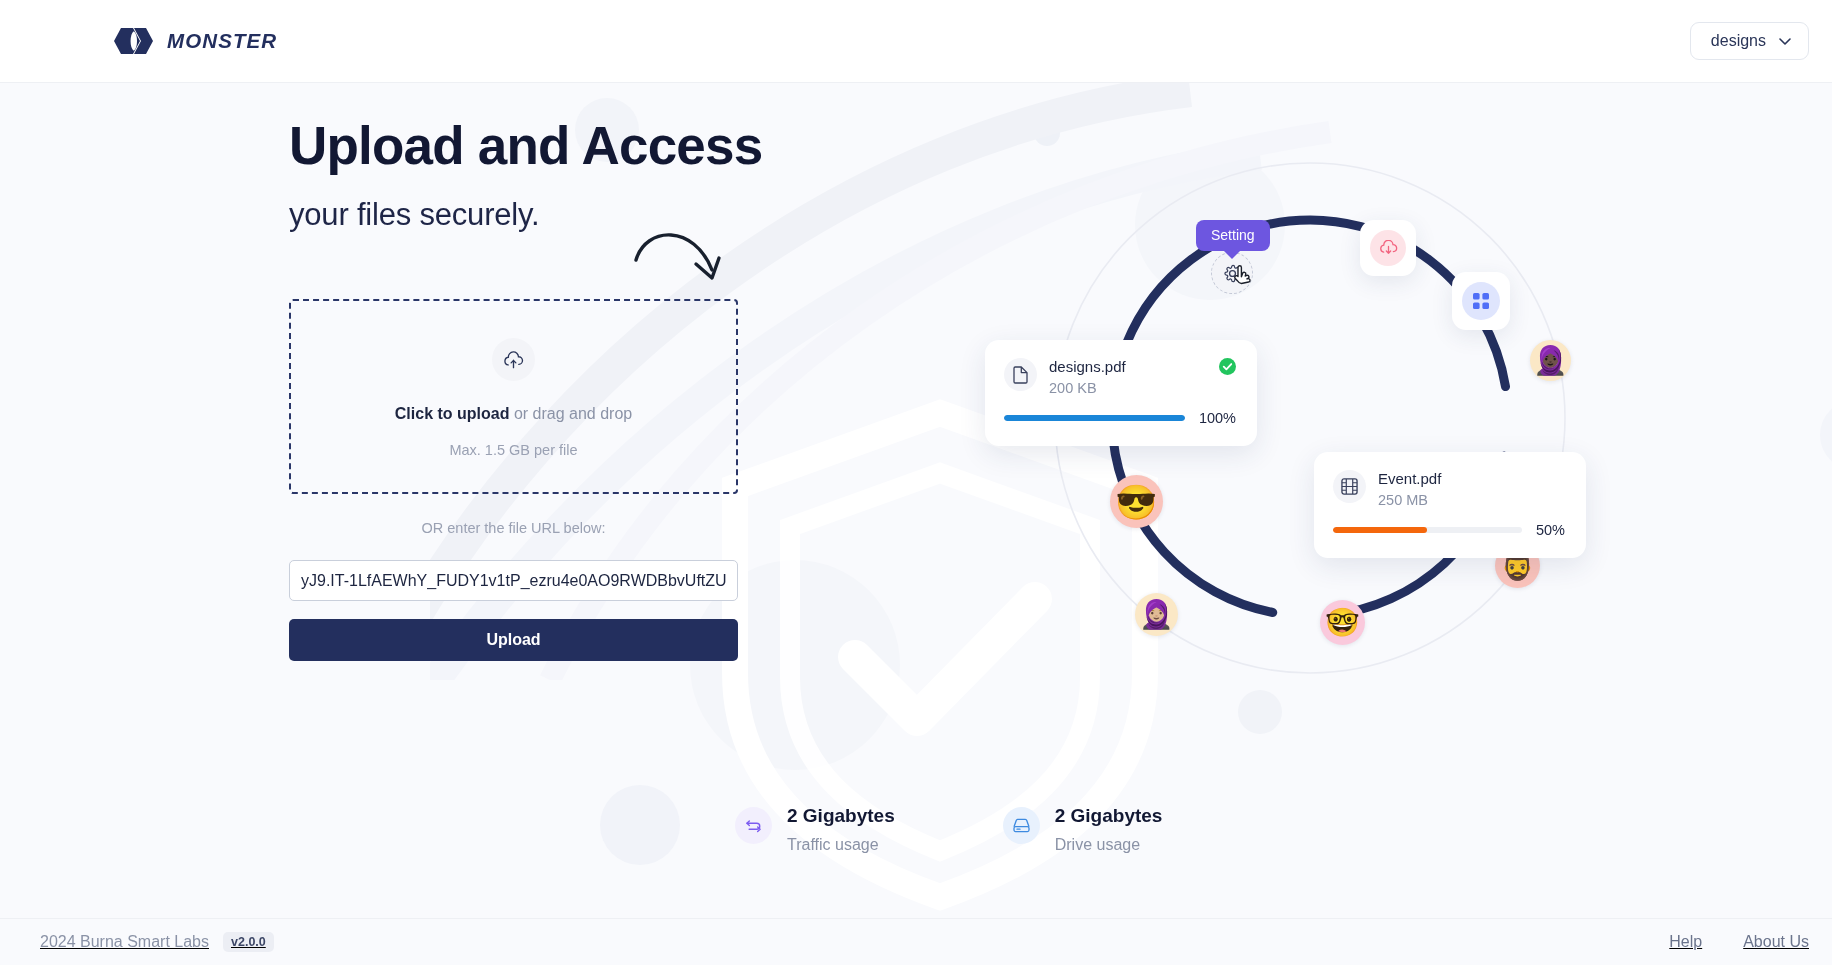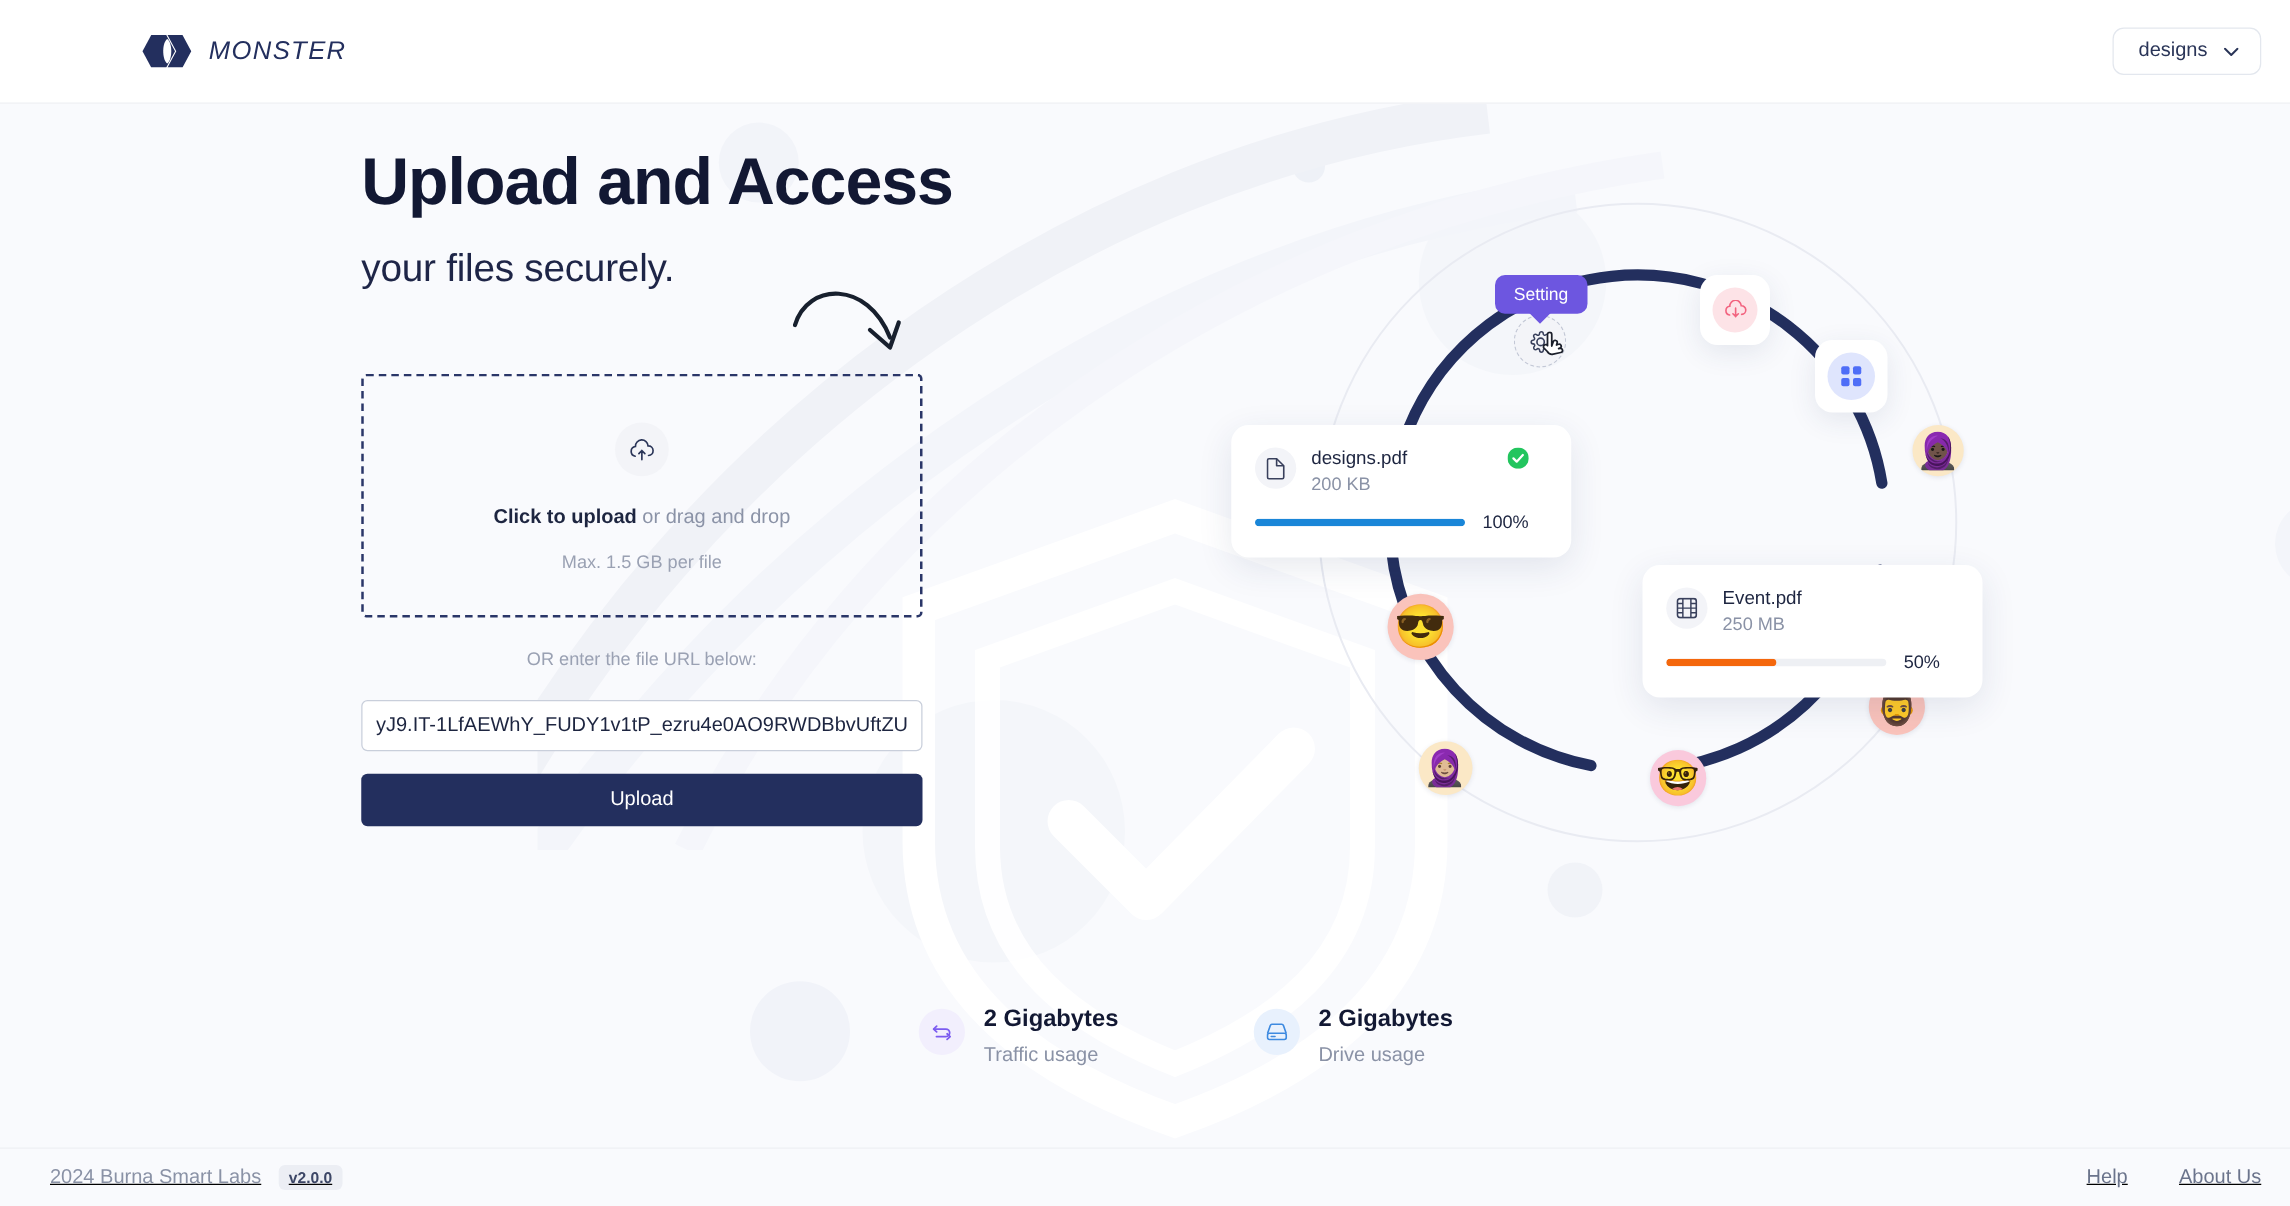--- a/index.html
+++ b/index.html
@@ -15,21 +15,21 @@
   
   .header {
     position: absolute; top: 0; left: 0; width: 1832px; height: 83px;
     background: #ffffff; border-bottom: 1px solid #eef0f4;
     display: flex; align-items: center; justify-content: space-between;
     padding: 0 23px 0 113px; z-index: 40;
   }
   .brand { display: flex; align-items: center; gap: 12px; }
   .brand-mark { width: 42px; height: 26px; display: block; }
   .brand-name {
-    font-size: 20.5px; font-weight: normal; font-style: italic;
+    font-size: 20.5px; font-weight: bold; font-style: italic;
     letter-spacing: 1.1px; color: #232f5e;
   }
   .user-menu {
     display: flex; align-items: center; gap: 13px;
     border: 1px solid #e3e7ee; border-radius: 9px;
     padding: 9px 17px 9px 20px; background: #fff; cursor: pointer;
   }
   .user-menu-label { font-size: 16px; color: #2a3558; font-weight: 500; }
   .chev { width: 12px; height: 7px; display: block; }
 
@@ -79,21 +79,21 @@
   }
   .url-input {
     position: absolute; left: 289px; top: 560px; width: 449px; height: 41px;
     border: 1px solid #c9cfdb; border-radius: 5px; background: #fff;
     font-size: 16px; color: #1d2540; padding: 0 11px; outline: none;
     font-family: "Liberation Sans", sans-serif; z-index: 12;
   }
   .upload-btn {
     position: absolute; left: 289px; top: 619px; width: 449px; height: 42px;
     background: #232f5e; color: #fff; border: none; border-radius: 5px;
-    font-size: 16px; font-weight: normal; cursor: pointer; z-index: 12;
+    font-size: 16px; font-weight: bold; cursor: pointer; z-index: 12;
     font-family: "Liberation Sans", sans-serif;
   }
 
   
   .illus { position: absolute; left: 1010px; top: 150px; width: 640px; height: 560px; z-index: 5; }
   .ring-svg { position: absolute; inset: 0; width: 640px; height: 560px; }
 
   .avatar {
     position: absolute; border-radius: 50%; overflow: hidden;
     display: flex; align-items: center; justify-content: center;
@@ -122,21 +122,21 @@
     position: absolute; left: 1211px; top: 252px; width: 42px; height: 42px;
     border-radius: 50%; background: #f3f4f8; border: 1px dashed #c3c8d6;
     display: flex; align-items: center; justify-content: center; z-index: 23;
   }
   .hand-cursor { position: absolute; left: 1232px; top: 265px; width: 22px; height: 26px; z-index: 25; }
 
   
   .file-card {
     position: absolute; background: #fff; border-radius: 14px;
     box-shadow: 0 8px 28px rgba(40,55,100,.11); z-index: 20;
-    padding: 18px 34px 20px 19px;
+    padding: 18px 21px 20px 19px;
   }
   .fc-designs { left: 985px; top: 340px; width: 272px; }
   .fc-event  { left: 1314px; top: 452px; width: 272px; }
   .fc-top { display: flex; align-items: flex-start; gap: 12px; }
   .fc-ic {
     width: 33px; height: 33px; border-radius: 50%; background: #f3f4f8; flex: none;
     display: flex; align-items: center; justify-content: center;
   }
   .fc-name { font-size: 15px; color: #1d2540; font-weight: 500; line-height: 1.25; }
   .fc-size { font-size: 14.5px; color: #8a92a6; margin-top: 3px; }

